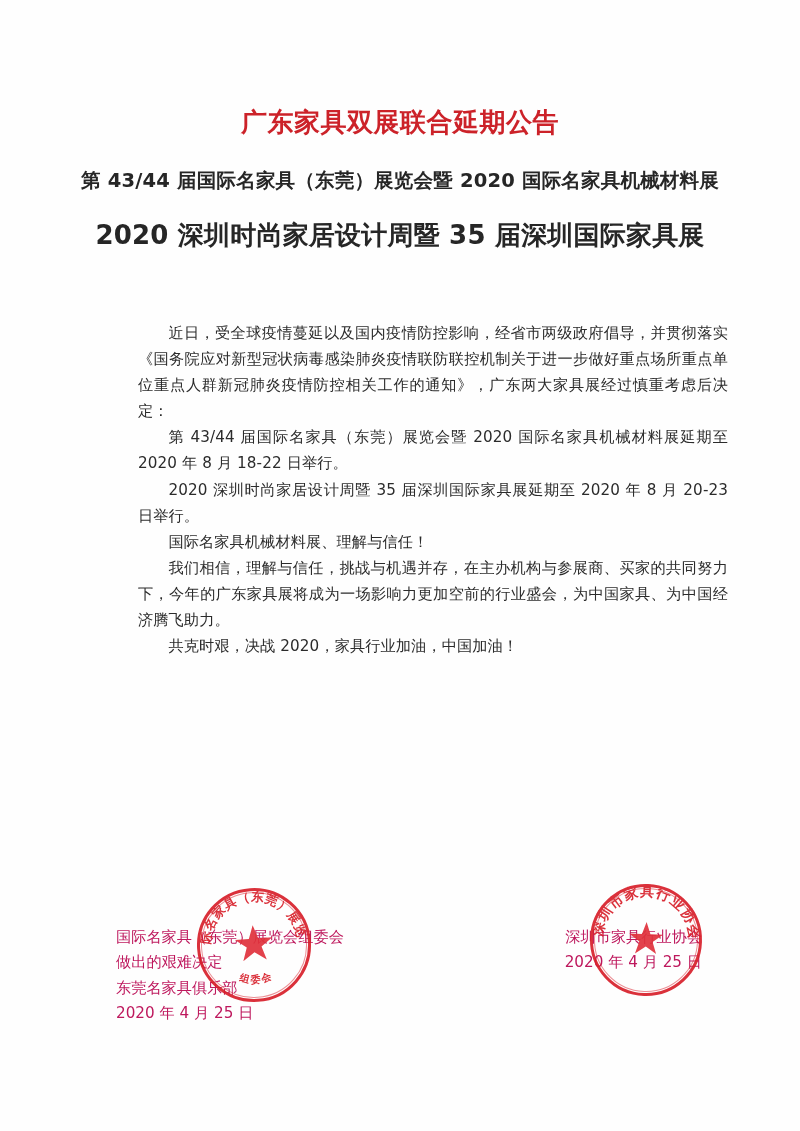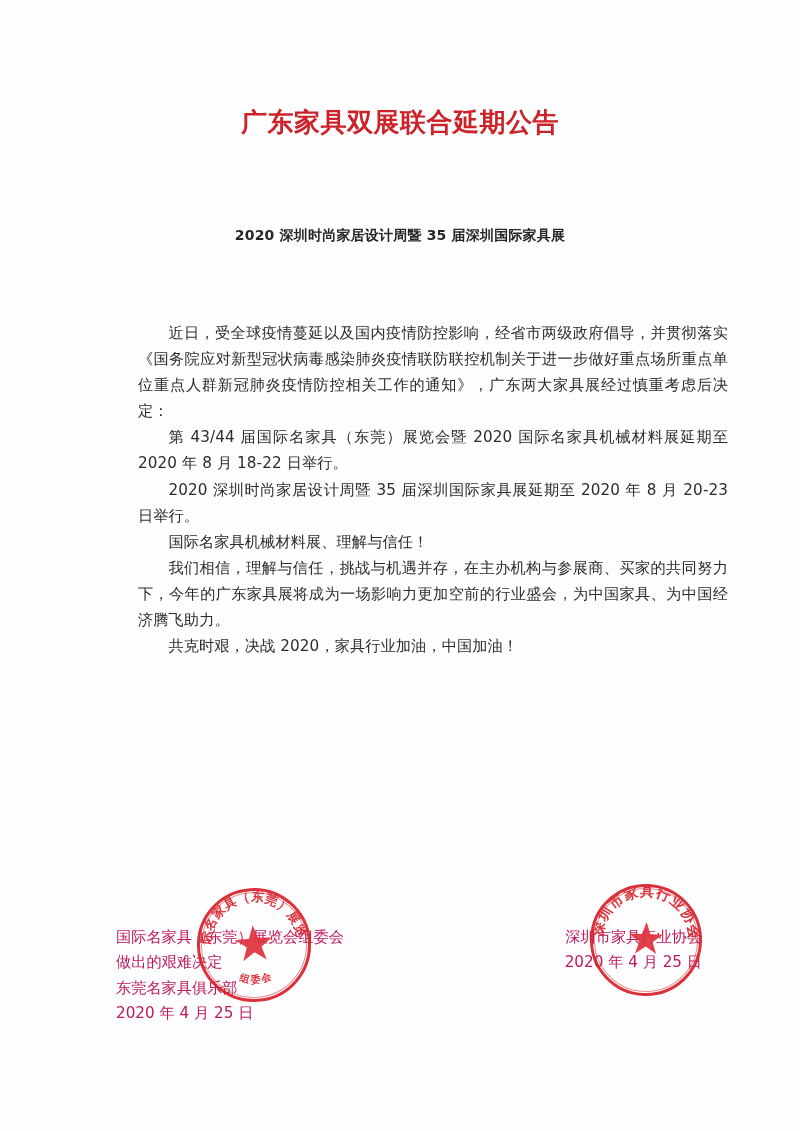--- a/index.html
+++ b/index.html
@@ -44,21 +44,21 @@
     color: #262626;
     letter-spacing: 0.2px;
   }
   .doc-subtitle-1 {
     top: 167px;
     font-size: 19.5px;
     line-height: 28px;
   }
   .doc-subtitle-2 {
     top: 221px;
-    font-size: 14px;
+    font-size: 26px;
     line-height: 28px;
   }
 
   
   .body-block {
     position: absolute;
     top: 320px;
     left: 112px;
     width: 590px;
     margin-left: 26px;
@@ -161,20 +161,21 @@
     font-weight: bold;
   }
 </style>
 </head>
 <body>
 
 <div class="page">
 
   <div class="doc-title">广东家具双展联合延期公告</div>
 
+  <div class="doc-subtitle doc-subtitle-1">第 43/44 届国际名家具（东莞）展览会暨 2020 国际名家具机械材料展</div>
 
   <div class="doc-subtitle doc-subtitle-2">2020 深圳时尚家居设计周暨 35 届深圳国际家具展</div>
 
   <div class="body-block">
     <p class="para">近日，受全球疫情蔓延以及国内疫情防控影响，经省市两级政府倡导，并贯彻落实《国务院应对新型冠状病毒感染肺炎疫情联防联控机制关于进一步做好重点场所重点单位重点人群新冠肺炎疫情防控相关工作的通知》，广东两大家具展经过慎重考虑后决定：</p>
     <p class="para">第 43/44 届国际名家具（东莞）展览会暨 2020 国际名家具机械材料展延期至 2020 年 8 月 18-22 日举行。</p>
     <p class="para">2020 深圳时尚家居设计周暨 35 届深圳国际家具展延期至 2020 年 8 月 20-23 日举行。</p>
     <p class="para">国际名家具机械材料展、理解与信任！</p>
     <p class="para">我们相信，理解与信任，挑战与机遇并存，在主办机构与参展商、买家的共同努力下，今年的广东家具展将成为一场影响力更加空前的行业盛会，为中国家具、为中国经济腾飞助力。</p>
     <p class="para">共克时艰，决战 2020，家具行业加油，中国加油！</p>

